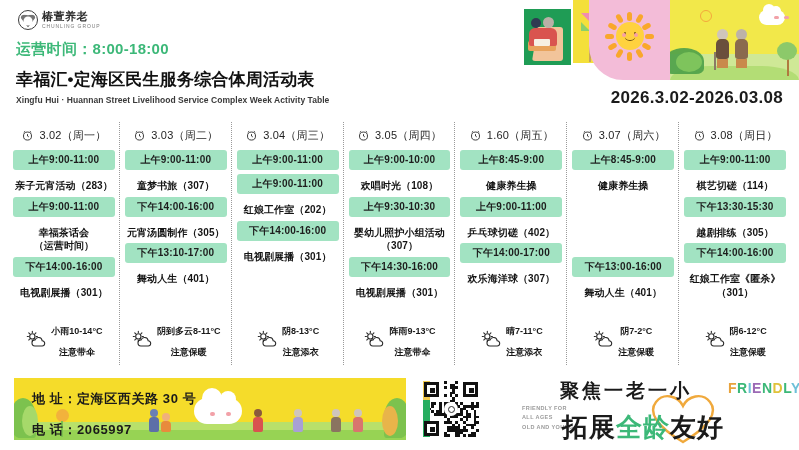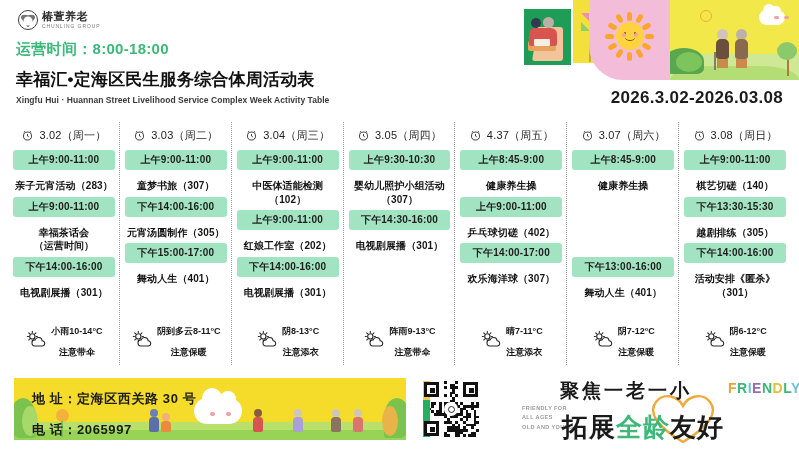--- a/index.html
+++ b/index.html
@@ -333,21 +333,21 @@
             <div>童梦书旅（307）</div>
           </div>
      </div>
         <div class="slot">
        <span class="badge">下午14:00-16:00</span>
        <div class="act">
             <div>元宵汤圆制作（305）</div>
           </div>
      </div>
         <div class="slot">
-       <span class="badge">下午15:00-17:00</span>
+       <span class="badge">下午13:10-17:00</span>
        <div class="act">
             <div>舞动人生（401）</div>
           </div>
      </div>
         <div class="weather">
       <span class="w-ico"><svg width="22" height="18" viewBox="0 0 30 24" fill="none" stroke="#2a2a2a" stroke-width="1.5" stroke-linecap="round">
   <circle cx="10" cy="8.5" r="3.6"></circle>
   <path d="M10 1.6v1.6M10 13.8v1.4M3.1 8.5H4.7M15.3 8.5h1.6M5.1 3.6 6.2 4.7M14.9 3.6 13.8 4.7M5.1 13.4 6.2 12.3"></path>
   <path d="M13.5 21.5h9.6a3.6 3.6 0 0 0 .3-7.2 5 5 0 0 0-9.6-1.1 3.7 3.7 0 0 0-.3 8.3z"></path>
             </svg></span>
@@ -363,23 +363,20 @@
             <svg width="13" height="13" viewBox="0 0 24 24" fill="none" stroke="#2a2a2a" stroke-width="1.7">
   <circle cx="12" cy="13" r="7.4"></circle>
               <path d="M12 9.5V13l2.4 1.6"></path>
   <path d="M5.2 6.2 7.6 4.2M18.8 6.2 16.4 4.2"></path>
             </svg>
           </span>
      <span class="col-date">3.04（周三）</span>
    </div>
         <div class="slot">
        <span class="badge">上午9:00-11:00</span>
-       <div class="act">
-            <div>中医体适能检测（102）</div>
-          </div>
      </div>
         <div class="slot">
        <span class="badge">上午9:00-11:00</span>
        <div class="act">
             <div>红娘工作室（202）</div>
           </div>
      </div>
         <div class="slot">
        <span class="badge">下午14:00-16:00</span>
        <div class="act">
@@ -403,20 +400,26 @@
      <span class="clock">
             <svg width="13" height="13" viewBox="0 0 24 24" fill="none" stroke="#2a2a2a" stroke-width="1.7">
   <circle cx="12" cy="13" r="7.4"></circle>
               <path d="M12 9.5V13l2.4 1.6"></path>
   <path d="M5.2 6.2 7.6 4.2M18.8 6.2 16.4 4.2"></path>
             </svg>
           </span>
      <span class="col-date">3.05（周四）</span>
    </div>
         <div class="slot">
+       <span class="badge">上午9:00-10:00</span>
+       <div class="act">
+            <div>欢唱时光（108）</div>
+          </div>
+     </div>
+        <div class="slot">
        <span class="badge">上午9:30-10:30</span>
        <div class="act">
             <div>婴幼儿照护小组活动</div>
             <div>（307）</div>
           </div>
      </div>
         <div class="slot">
        <span class="badge">下午14:30-16:00</span>
        <div class="act">
             <div>电视剧展播（301）</div>
@@ -436,21 +439,21 @@
       </div>
       <div class="col">
         <div class="col-head">
      <span class="clock">
             <svg width="13" height="13" viewBox="0 0 24 24" fill="none" stroke="#2a2a2a" stroke-width="1.7">
   <circle cx="12" cy="13" r="7.4"></circle>
               <path d="M12 9.5V13l2.4 1.6"></path>
   <path d="M5.2 6.2 7.6 4.2M18.8 6.2 16.4 4.2"></path>
             </svg>
           </span>
-     <span class="col-date">4.37（周五）</span>
+     <span class="col-date">1.60（周五）</span>
    </div>
         <div class="slot">
        <span class="badge">上午8:45-9:00</span>
        <div class="act">
             <div>健康养生操</div>
           </div>
      </div>
         <div class="slot">
        <span class="badge">上午9:00-11:00</span>
        <div class="act">
@@ -499,52 +502,52 @@
             <div>舞动人生（401）</div>
           </div>
      </div>
         <div class="weather">
       <span class="w-ico"><svg width="22" height="18" viewBox="0 0 30 24" fill="none" stroke="#2a2a2a" stroke-width="1.5" stroke-linecap="round">
   <circle cx="10" cy="8.5" r="3.6"></circle>
   <path d="M10 1.6v1.6M10 13.8v1.4M3.1 8.5H4.7M15.3 8.5h1.6M5.1 3.6 6.2 4.7M14.9 3.6 13.8 4.7M5.1 13.4 6.2 12.3"></path>
   <path d="M13.5 21.5h9.6a3.6 3.6 0 0 0 .3-7.2 5 5 0 0 0-9.6-1.1 3.7 3.7 0 0 0-.3 8.3z"></path>
             </svg></span>
       <span class="w-txt">
-        <span class="w-l1">阴7-12°C</span><br>
+        <span class="w-l1">阴7-2°C</span><br>
         <span class="w-l2">注意保暖</span>
       </span>
     </div>
       </div>
       <div class="col">
         <div class="col-head">
      <span class="clock">
             <svg width="13" height="13" viewBox="0 0 24 24" fill="none" stroke="#2a2a2a" stroke-width="1.7">
   <circle cx="12" cy="13" r="7.4"></circle>
               <path d="M12 9.5V13l2.4 1.6"></path>
   <path d="M5.2 6.2 7.6 4.2M18.8 6.2 16.4 4.2"></path>
             </svg>
           </span>
      <span class="col-date">3.08（周日）</span>
    </div>
         <div class="slot">
        <span class="badge">上午9:00-11:00</span>
        <div class="act">
-            <div>棋艺切磋（140）</div>
+            <div>棋艺切磋（114）</div>
           </div>
      </div>
         <div class="slot">
        <span class="badge">下午13:30-15:30</span>
        <div class="act">
             <div>越剧排练（305）</div>
           </div>
      </div>
         <div class="slot">
        <span class="badge">下午14:00-16:00</span>
        <div class="act">
-            <div>活动安排《匿杀》</div>
+            <div>红娘工作室《匿杀》</div>
             <div>（301）</div>
           </div>
      </div>
         <div class="weather">
       <span class="w-ico"><svg width="22" height="18" viewBox="0 0 30 24" fill="none" stroke="#2a2a2a" stroke-width="1.5" stroke-linecap="round">
   <circle cx="10" cy="8.5" r="3.6"></circle>
   <path d="M10 1.6v1.6M10 13.8v1.4M3.1 8.5H4.7M15.3 8.5h1.6M5.1 3.6 6.2 4.7M14.9 3.6 13.8 4.7M5.1 13.4 6.2 12.3"></path>
   <path d="M13.5 21.5h9.6a3.6 3.6 0 0 0 .3-7.2 5 5 0 0 0-9.6-1.1 3.7 3.7 0 0 0-.3 8.3z"></path>
             </svg></span>
       <span class="w-txt">

